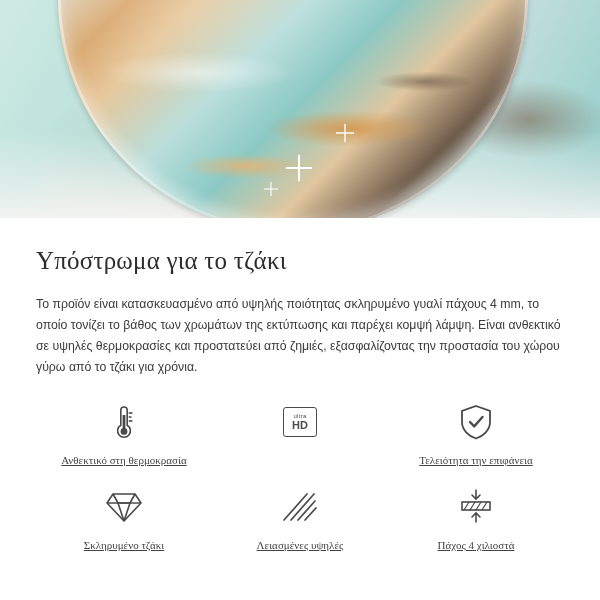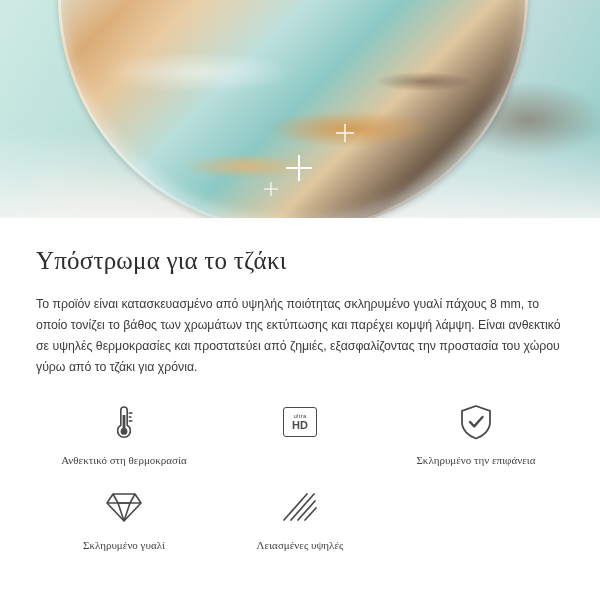--- a/index.html
+++ b/index.html
@@ -131,20 +131,21 @@
     justify-content: center;
     color: #4a4a4a;
   }
   .feat-label {
     margin-top: 9px;
     font-family: "Liberation Serif", serif;
     font-size: 11px;
     color: #444444;
     line-height: 14px;
     max-width: 170px;
+    text-decoration: underline;
   }
   .ultrahd {
     width: 34px; height: 30px;
     border: 1.6px solid #4a4a4a;
     border-radius: 3px;
     display: flex;
     flex-direction: column;
     align-items: center;
     justify-content: center;
     line-height: 1;
@@ -172,21 +173,21 @@
     <span class="sparkle s2"></span>
     <span class="sparkle s3"></span>
   </div>
 
   <div class="content">
 
     <h1 class="headline">
       <span>Υπόστρωμα για το τζάκι</span>
     </h1>
 
-    <p class="body">Το προϊόν είναι κατασκευασμένο από υψηλής ποιότητας σκληρυμένο γυαλί πάχους 8 mm, το οποίο τονίζει το βάθος των χρωμάτων της εκτύπωσης και παρέχει κομψή λάμψη. Είναι ανθεκτικό σε υψηλές θερμοκρασίες και προστατεύει από ζημιές, εξασφαλίζοντας την προστασία του χώρου γύρω από το τζάκι για χρόνια.</p>
+    <p class="body">Το προϊόν είναι κατασκευασμένο από υψηλής ποιότητας σκληρυμένο γυαλί πάχους 4 mm, το οποίο τονίζει το βάθος των χρωμάτων της εκτύπωσης και παρέχει κομψή λάμψη. Είναι ανθεκτικό σε υψηλές θερμοκρασίες και προστατεύει από ζημιές, εξασφαλίζοντας την προστασία του χώρου γύρω από το τζάκι για χρόνια.</p>
 
     <div class="features">
 
       <div class="feature">
         <span class="feat-icon">
           <svg width="26" height="40" viewBox="0 0 26 40" fill="none" stroke="#4a4a4a" stroke-width="1.6">
             <path d="M13 5a3.2 3.2 0 0 1 3.2 3.2v15.1a6.4 6.4 0 1 1-6.4 0V8.2A3.2 3.2 0 0 1 13 5z"></path>
             <circle cx="13" cy="29.4" r="3.4" fill="#4a4a4a" stroke="none"></circle>
             <rect x="11.6" y="13" width="2.8" height="14" fill="#4a4a4a" stroke="none"></rect>
             <line x1="17.8" y1="11" x2="21.4" y2="11"></line>
@@ -206,44 +207,55 @@
         </span>
       </div>
 
       <div class="feature">
         <span class="feat-icon">
           <svg width="34" height="38" viewBox="0 0 34 38">
             <path d="M17 3 L31 8 V19 C31 27 24.5 33 17 35.5 C9.5 33 3 27 3 19 V8 Z" fill="none" stroke="#4a4a4a" stroke-width="1.8"></path>
             <path d="M11 19 l4.2 4.4 L23.5 14" fill="none" stroke="#4a4a4a" stroke-width="2.4" stroke-linecap="round" stroke-linejoin="round"></path>
           </svg>
         </span>
-        <span class="feat-label">Σκληρυμένο την επιφάνεια</span>
+        <span class="feat-label">Τελειότητα την επιφάνεια</span>
       </div>
 
       <div class="feature">
         <span class="feat-icon">
           <svg width="38" height="34" viewBox="0 0 38 34" fill="none" stroke="#4a4a4a" stroke-width="1.6" stroke-linejoin="round">
             <path d="M8 4 H30 L36 13 L19 31 L2 13 Z"></path>
             <path d="M2 13 H36"></path>
             <path d="M8 4 L13 13 L19 31"></path>
             <path d="M30 4 L25 13 L19 31"></path>
             <path d="M13 13 H25"></path>
           </svg>
         </span>
-        <span class="feat-label">Σκληρυμένο γυαλί</span>
+        <span class="feat-label">Σκληρυμένο τζάκι</span>
       </div>
 
       <div class="feature">
         <span class="feat-icon">
           <svg width="38" height="32" viewBox="0 0 38 32" fill="none" stroke="#4a4a4a" stroke-width="1.7" stroke-linecap="round">
             <path d="M3 29 L26 3"></path>
             <path d="M10 29 L33 3"></path>
             <path d="M17 29 L34 10"></path>
             <path d="M24 29 L35 17"></path>
           </svg>
         </span>
         <span class="feat-label">Λειασμένες υψηλές</span>
       </div>
 
+      <div class="feature">
+        <span class="feat-icon">
+          <svg width="40" height="38" viewBox="0 0 40 38" fill="none" stroke="#4a4a4a" stroke-width="1.6" stroke-linecap="round">
+            <path d="M20 2 V10 M16 7 L20 11 L24 7"></path>
+            <rect x="6" y="14" width="28" height="8" stroke="#4a4a4a"></rect>
+            <path d="M8 22 L13 14 M14 22 L19 14 M20 22 L25 14 M26 22 L31 14" stroke-width="1.2"></path>
+            <path d="M20 34 V26 M16 29 L20 25 L24 29"></path>
+          </svg>
+        </span>
+        <span class="feat-label">Πάχος 4 χιλιοστά</span>
+      </div>
 
     </div>
   </div>
 </div>
 
 </body></html>

